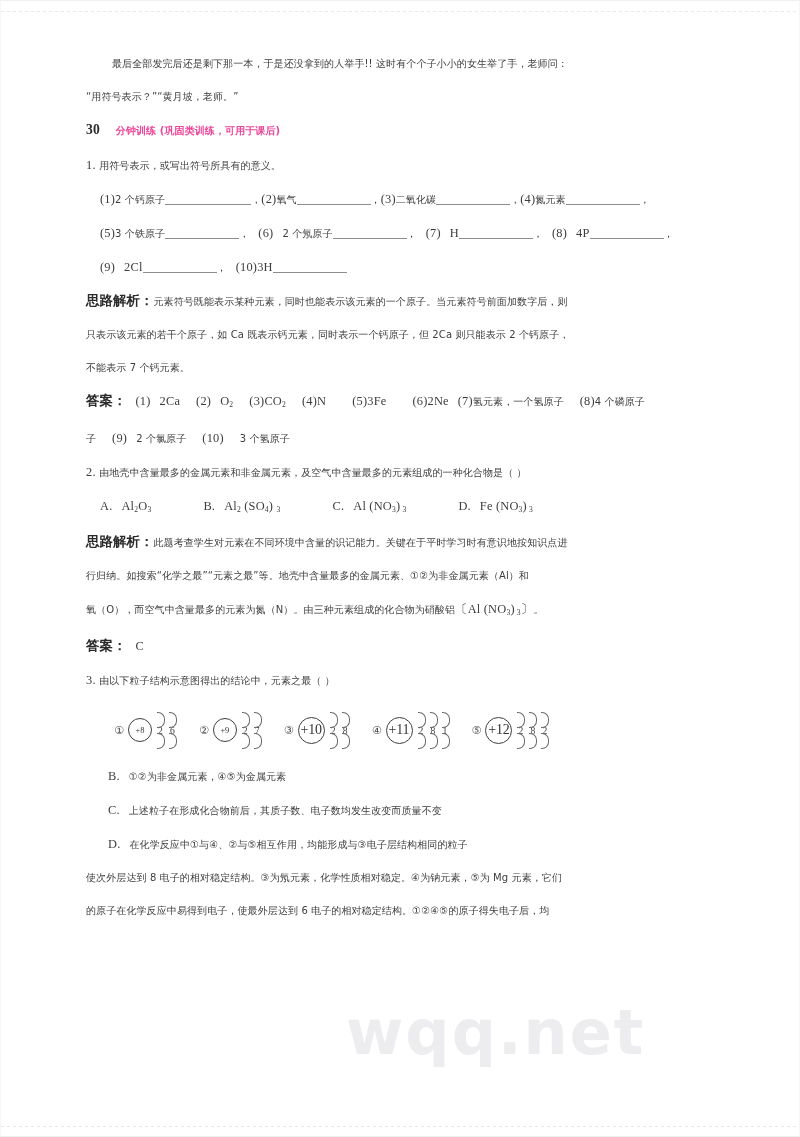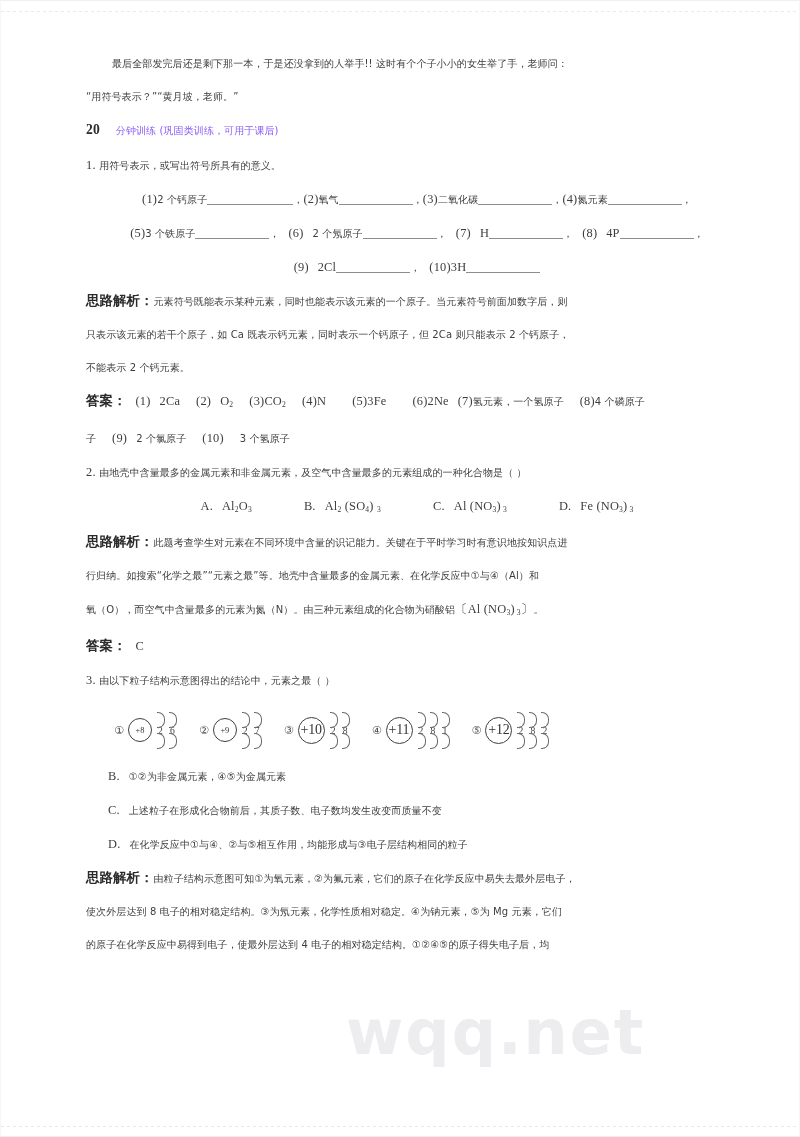--- a/index.html
+++ b/index.html
@@ -27,25 +27,25 @@
   .content{position:absolute;left:85px;top:46px;width:648px;}
 
   .line{
     font-size:13.4px;
     line-height:33px;
     color:#3d3d3d;
     letter-spacing:.1px;
     white-space:nowrap;
   }
   .indent{padding-left:26px;}
-  .pad1{padding-left:14px;text-align:center;}
+  .pad1{padding-left:14px;}
   .pad2{padding-left:22px;}
 
   .han{font-family:"DejaVu Sans","Liberation Sans",sans-serif;font-size:10px;}
-  .bold{font-weight:normal;color:#8b5cf6;}
+  .bold{font-weight:bold;color:#ec4899;}
   .sec-head{font-size:13.6px;font-weight:bold;color:#2b2b2b;line-height:34px;}
   .sec-head .num{font-family:"Liberation Serif",serif;font-weight:bold;}
   .lbl{font-weight:bold;font-family:"DejaVu Sans","Liberation Sans",sans-serif;color:#2b2b2b;}
   .lat{font-family:"Liberation Serif","DejaVu Serif",serif;font-size:12.4px;letter-spacing:.2px;}
   sub{font-size:7.6px;vertical-align:-.22em;}
   .blank{display:inline-block;border-bottom:1px solid #8d8d8d;vertical-align:-2px;}.b-md{width:74px}.b-lg{width:86px}
   .gap{display:inline-block;width:16px;}
   .gap-s{display:inline-block;width:9px;}
   .gap-l{display:inline-block;width:26px;}
 
@@ -88,21 +88,21 @@
   <div class="rule-bot"></div>
 
   <div class="watermark">wqq.net</div>
 
   <div class="content">
 
     <div class="line han indent">最后全部发完后还是剩下那一本，于是还没拿到的人举手!! 这时有个个子小小的女生举了手，老师问：</div>
     <div class="line han">“用符号表示？”“黄月坡，老师。”</div>
 
     <div class="line sec-head">
-      <span class="num">20</span>
+      <span class="num">30</span>
       <span class="gap-s"></span>
       <span class="han bold">分钟训练 (巩固类训练，可用于课后)</span>
     </div>
 
     <div class="line">
       <span class="lat">1.</span>
       <span class="han">用符号表示，或写出符号所具有的意义。</span>
     </div>
 
     <div class="line pad1">
@@ -114,41 +114,41 @@
     </div>
 
     <div class="line pad1">
       <span class="lat">(9)</span><span class="gap-s"></span><span class="lat">2Cl</span><span class="blank b-md"></span><span class="han">，</span><span class="gap-s"></span><span class="lat">(10)</span><span class="lat">3H</span><span class="blank b-md"></span>
     </div>
 
     <div class="line">
       <span class="lbl">思路解析：</span><span class="han">元素符号既能表示某种元素，同时也能表示该元素的一个原子。当元素符号前面加数字后，则</span>
     </div>
     <div class="line han">只表示该元素的若干个原子，如 Ca 既表示钙元素，同时表示一个钙原子，但 2Ca 则只能表示 2 个钙原子，</div>
-    <div class="line han">不能表示 2 个钙元素。</div>
+    <div class="line han">不能表示 7 个钙元素。</div>
 
     <div class="line">
       <span class="lbl">答案：</span><span class="gap-s"></span><span class="lat">(1)</span><span class="gap-s"></span><span class="lat">2Ca</span><span class="gap"></span><span class="lat">(2)</span><span class="gap-s"></span><span class="lat">O<sub>2</sub></span><span class="gap"></span><span class="lat">(3)</span><span class="lat">CO<sub>2</sub></span><span class="gap"></span><span class="lat">(4)</span><span class="lat">N</span><span class="gap-l"></span><span class="lat">(5)</span><span class="lat">3Fe</span><span class="gap-l"></span><span class="lat">(6)</span><span class="lat">2Ne</span><span class="gap-s"></span><span class="lat">(7)</span><span class="han">氢元素，一个氢原子</span><span class="gap"></span><span class="lat">(8)</span><span class="han">4 个磷原子</span>
     </div>
     <div class="line">
       <span class="han">子</span><span class="gap"></span><span class="lat">(9)</span><span class="gap-s"></span><span class="han">2 个氯原子</span><span class="gap"></span><span class="lat">(10)</span><span class="gap"></span><span class="han">3 个氢原子</span>
     </div>
 
     <div class="line">
       <span class="lat">2.</span>
       <span class="han">由地壳中含量最多的金属元素和非金属元素，及空气中含量最多的元素组成的一种化合物是（      ）</span>
     </div>
     <div class="line pad1">
       <span class="lat">A.</span><span class="gap-s"></span><span class="lat">Al<sub>2</sub>O<sub>3</sub></span><span class="gap-l"></span><span class="gap-l"></span><span class="lat">B.</span><span class="gap-s"></span><span class="lat">Al<sub>2</sub>&nbsp;(SO<sub>4</sub>)&nbsp;<sub>3</sub></span><span class="gap-l"></span><span class="gap-l"></span><span class="lat">C.</span><span class="gap-s"></span><span class="lat">Al&nbsp;(NO<sub>3</sub>)<sub>&nbsp;3</sub></span><span class="gap-l"></span><span class="gap-l"></span><span class="lat">D.</span><span class="gap-s"></span><span class="lat">Fe&nbsp;(NO<sub>3</sub>)<sub>&nbsp;3</sub></span>
     </div>
 
     <div class="line">
       <span class="lbl">思路解析：</span><span class="han">此题考查学生对元素在不同环境中含量的识记能力。关键在于平时学习时有意识地按知识点进</span>
     </div>
-    <div class="line han">行归纳。如搜索“化学之最”“元素之最”等。地壳中含量最多的金属元素、在化学反应中①与④（Al）和</div>
+    <div class="line han">行归纳。如搜索“化学之最”“元素之最”等。地壳中含量最多的金属元素、①②为非金属元素（Al）和</div>
     <div class="line">
       <span class="han">氧（O），而空气中含量最多的元素为氮（N）。由三种元素组成的化合物为硝酸铝</span><span class="lat">〔Al&nbsp;(NO<sub>3</sub>)<sub>&nbsp;3</sub>〕</span><span class="han">。</span>
     </div>
 
     <div class="line">
       <span class="lbl">答案：</span><span class="gap-s"></span><span class="lat">C</span>
     </div>
 
     <div class="line">
       <span class="lat">3.</span>
@@ -203,20 +203,17 @@
     <div class="line pad2">
       <span class="lat">B.</span><span class="gap-s"></span><span class="han">①②为非金属元素，④⑤为金属元素</span>
     </div>
     <div class="line pad2">
       <span class="lat">C.</span><span class="gap-s"></span><span class="han">上述粒子在形成化合物前后，其质子数、电子数均发生改变而质量不变</span>
     </div>
     <div class="line pad2">
       <span class="lat">D.</span><span class="gap-s"></span><span class="han">在化学反应中①与④、②与⑤相互作用，均能形成与③电子层结构相同的粒子</span>
     </div>
 
-    <div class="line">
-      <span class="lbl">思路解析：</span><span class="han">由粒子结构示意图可知①为氧元素，②为氟元素，它们的原子在化学反应中易失去最外层电子，</span>
-    </div>
     <div class="line han">使次外层达到 8 电子的相对稳定结构。③为氖元素，化学性质相对稳定。④为钠元素，⑤为 Mg 元素，它们</div>
-    <div class="line han">的原子在化学反应中易得到电子，使最外层达到 4 电子的相对稳定结构。①②④⑤的原子得失电子后，均</div>
+    <div class="line han">的原子在化学反应中易得到电子，使最外层达到 6 电子的相对稳定结构。①②④⑤的原子得失电子后，均</div>
 
   </div>
 </div>
 
 </body></html>

